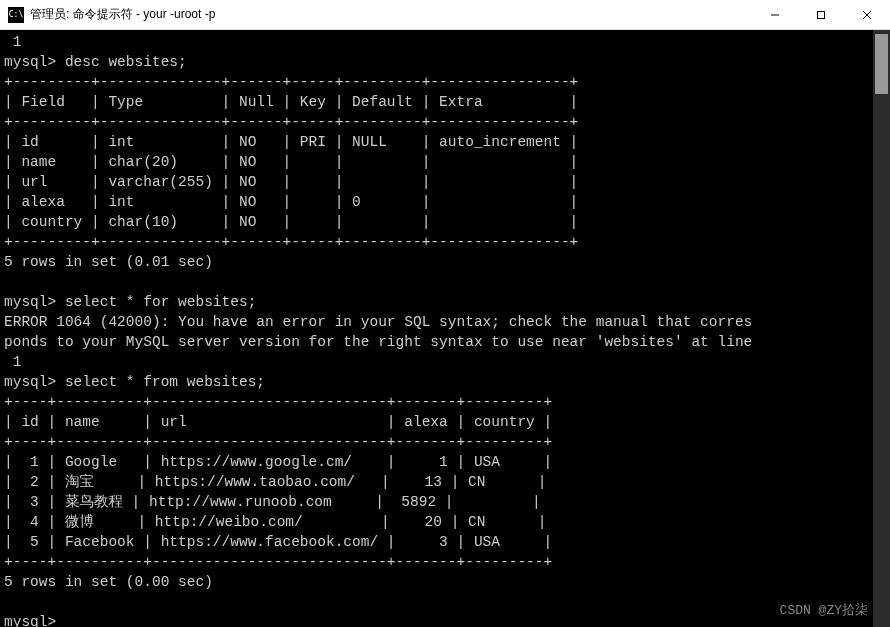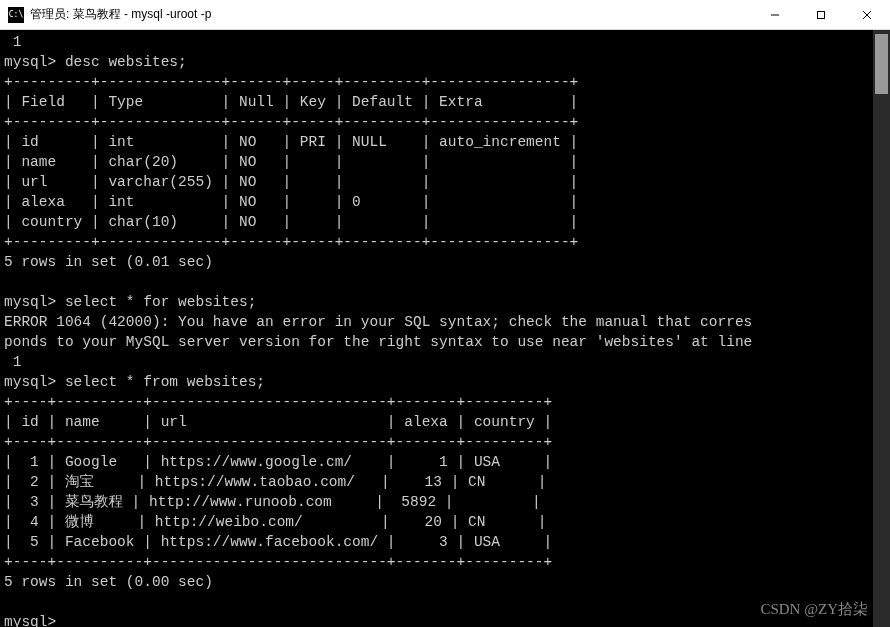--- a/index.html
+++ b/index.html
@@ -9,32 +9,32 @@
   .titlebar-icon { width: 16px; height: 16px; margin: 0 6px 0 8px; background: #000; display:inline-flex; align-items:center; justify-content:center; }
   .titlebar-icon span { color:#fff; font-size:8px; font-family: monospace; }
   .titlebar-title { font-size: 12px; color: #000; flex: 0 0 auto; }
   .titlebar-spacer { flex: 1; }
   .winbtn { width: 46px; height: 30px; display: flex; align-items: center; justify-content: center; font-size: 12px; color: #000; }
   .winbtn svg { width:10px; height:10px; }
   .term-wrap { flex:1; position:relative; background:#000; }
   .terminal { position:absolute; inset:0; background: #000; color: #ccc; font-family: Consolas, "Courier New", monospace; font-size: 14.5px; line-height: 20px; padding: 2px 4px; white-space: pre; overflow:hidden; }
   .scrollbar { position:absolute; right:0; top:0; width:17px; height:100%; background:#2b2b2b; }
   .thumb { position:absolute; right:2px; top:4px; width:13px; height:60px; background:#9a9a9a; }
-  .watermark { position:absolute; right:22px; bottom:8px; font-size:15px; color:#888; font-family: Liberation Serif, serif; text-align: center; }
+  .watermark { position:absolute; right:22px; bottom:8px; font-size:13px; color:#888; font-family: Liberation Mono, monospace; text-align: center; }
 </style>
 </head>
 <body>
 
 <div class="window">
 
   <div class="titlebar">
     <div class="titlebar-icon">
         <span>C:\</span>
       </div>
-    <div class="titlebar-title">管理员: 菜鸟教程 - mysql  -uroot -p</div>
+    <div class="titlebar-title">管理员: 命令提示符 - your  -uroot -p</div>
     <div class="titlebar-spacer"></div>
     <div class="winbtn">
       <svg viewBox="0 0 10 10">
           <line x1="1" y1="5" x2="9" y2="5" stroke="#000" stroke-width="1"></line>
         </svg>
     </div>
     <div class="winbtn">
       <svg viewBox="0 0 10 10">
           <rect x="1.5" y="1.5" width="7" height="7" fill="none" stroke="#000" stroke-width="1"></rect>
         </svg>

